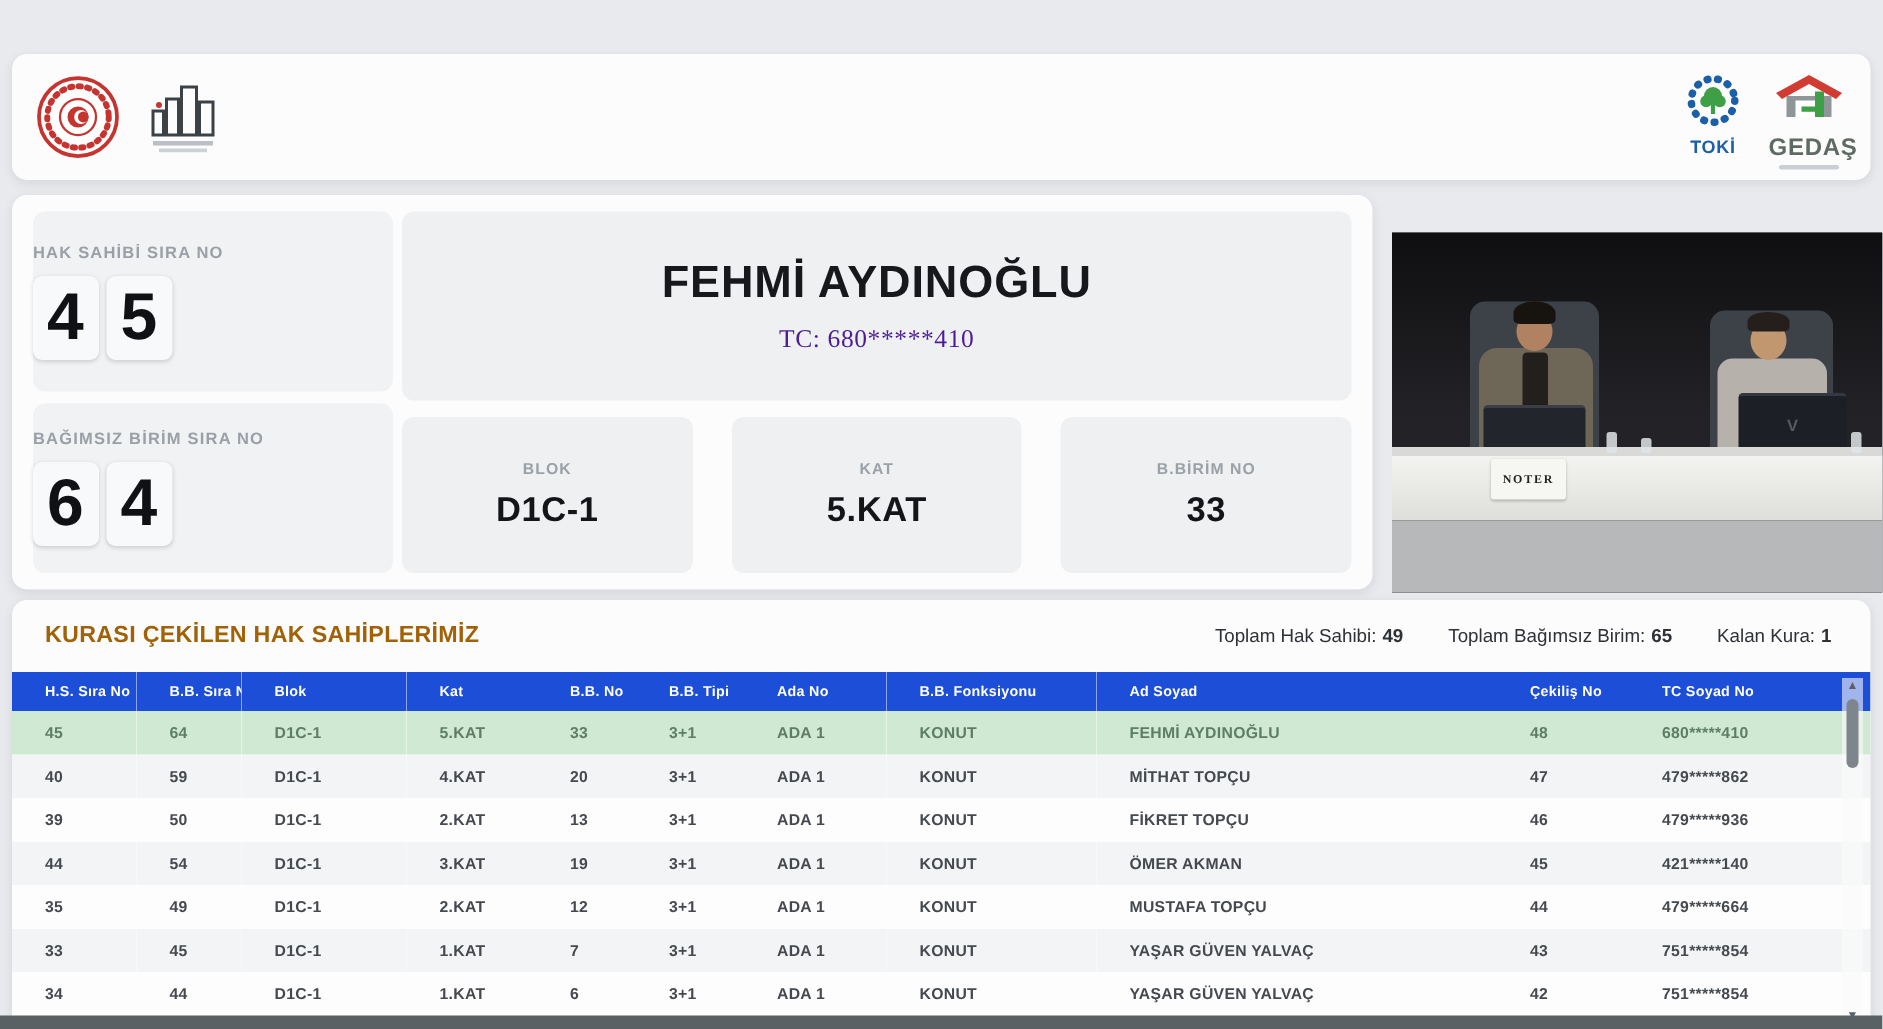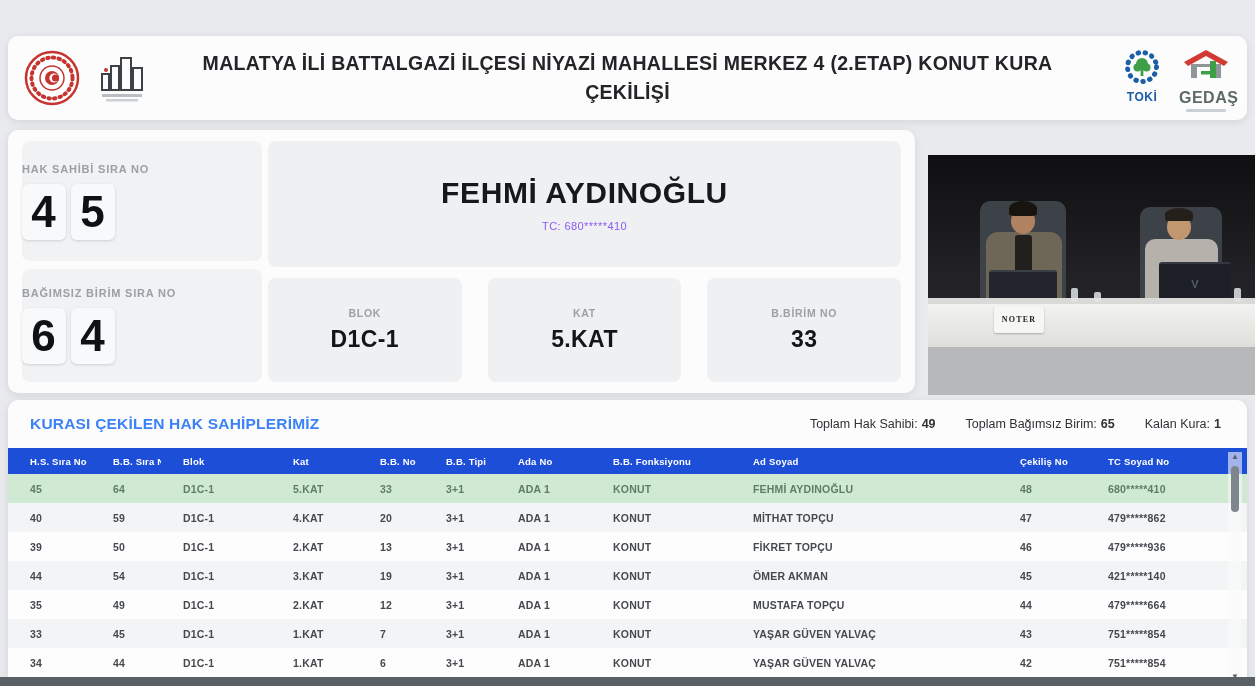--- a/index.html
+++ b/index.html
@@ -41,21 +41,21 @@
     width:44px;height:56px;background:#f8f9fa;border-radius:6px;
     box-shadow:0 1px 3px rgba(0,0,0,.15);
     font-size:44px;font-weight:800;color:#101114;letter-spacing:1px;
   }
   .name-panel{
     position:absolute;left:260px;top:11px;width:633px;height:126px;
     background:#eef0f2;border-radius:8px;
     display:flex;flex-direction:column;align-items:center;justify-content:center;
   }
   .winner-name{font-size:30px;font-weight:800;color:#17181b;letter-spacing:.6px;}
-  .winner-tc{font-size:11px;color:#8b5cf6;margin-top:10px;letter-spacing:.4px;}
+  .winner-tc{font-size:17px;color:#4c1d95;margin-top:10px;letter-spacing:.4px;font-family:Liberation Serif, serif;}
   .info-row{position:absolute;left:260px;top:148px;width:633px;height:104px;display:flex;gap:26px;}
   .info-box{
     flex:1;background:#eef0f2;border-radius:8px;
     display:flex;flex-direction:column;align-items:center;justify-content:center;
   }
   .info-label{font-size:10.5px;color:#9ba1a7;letter-spacing:.7px;font-weight:600;}
   .info-value{font-size:23px;font-weight:800;color:#141518;margin-top:7px;letter-spacing:.4px;}
 
   
   .video{position:absolute;left:928px;top:155px;width:327px;height:240px;background:#131314;overflow:hidden;}
@@ -86,21 +86,21 @@
     font-family:"Liberation Serif",serif;font-size:8px;font-weight:700;letter-spacing:1.2px;color:#232323;
   }
   .bottle{position:absolute;width:7px;height:14px;background:#dfe4e8;border-radius:2px;top:133px;opacity:.85;}
   .bottle.b1{left:143px;}
   .bottle.b2{left:166px;height:10px;top:137px;}
   .bottle.b3{left:306px;}
 
   
   .table-card{position:absolute;left:8px;top:400px;width:1239px;height:286px;border-radius:10px 10px 0 0;overflow:hidden;}
   .table-head-row{height:48px;display:flex;align-items:center;justify-content:space-between;padding:0 26px 0 22px;}
-  .table-title{font-size:15.5px;font-weight:800;color:#3b82f6;letter-spacing:.2px;}
+  .table-title{font-size:15.5px;font-weight:800;color:#a16207;letter-spacing:.2px;}
   .totals{display:flex;gap:30px;}
   .total-item{font-size:12.5px;color:#2e3136;}
   .total-item b{font-weight:800;margin-left:4px;}
   table.results{width:1239px;border-collapse:collapse;table-layout:fixed;}
   table.results th{
     background:#1d4ed8;color:#fff;font-size:9.5px;font-weight:700;text-align:left;
     padding:0 4px 0 22px;height:26px;letter-spacing:.2px;white-space:nowrap;overflow:hidden;
   }
   table.results td{
     font-size:10.5px;color:#45494e;font-weight:600;text-align:left;
@@ -137,21 +137,20 @@
     <svg width="52" height="54" viewBox="0 0 52 54">
       <rect x="8" y="22" width="7" height="16" fill="none" stroke="#3c4146" stroke-width="2"></rect>
       <rect x="17" y="14" width="8" height="24" fill="none" stroke="#3c4146" stroke-width="2"></rect>
       <rect x="27" y="6" width="10" height="32" fill="none" stroke="#3c4146" stroke-width="2"></rect>
       <rect x="39" y="16" width="9" height="22" fill="none" stroke="#3c4146" stroke-width="2"></rect>
       <circle cx="12" cy="18" r="2" fill="#c5342f"></circle>
       <rect x="8" y="42" width="40" height="3" fill="#b9bfc4"></rect>
       <rect x="12" y="47" width="32" height="2.5" fill="#ccd1d5"></rect>
     </svg>
   </span>
-  <div class="page-title">MALATYA İLİ BATTALGAZİ İLÇESİ NİYAZİ MAHALLESİ MERKEZ 4 (2.ETAP) KONUT KURA ÇEKİLİŞİ</div>
   <span class="logo-right logo-toki">
     <svg width="42" height="40" viewBox="0 0 42 40">
       <circle cx="21" cy="19" r="14.5" fill="none" stroke="#1b5fa8" stroke-width="5" stroke-dasharray="0.5 6.6" stroke-linecap="round"></circle>
       <circle cx="21" cy="16" r="6" fill="#3f9f46"></circle>
       <circle cx="16.5" cy="19.5" r="4" fill="#3f9f46"></circle>
       <circle cx="25.5" cy="19.5" r="4" fill="#3f9f46"></circle>
       <rect x="19.6" y="20" width="2.8" height="8" fill="#3f9f46"></rect>
     </svg>
     <div class="logo-caption-toki">TOKİ</div>
   </span>

